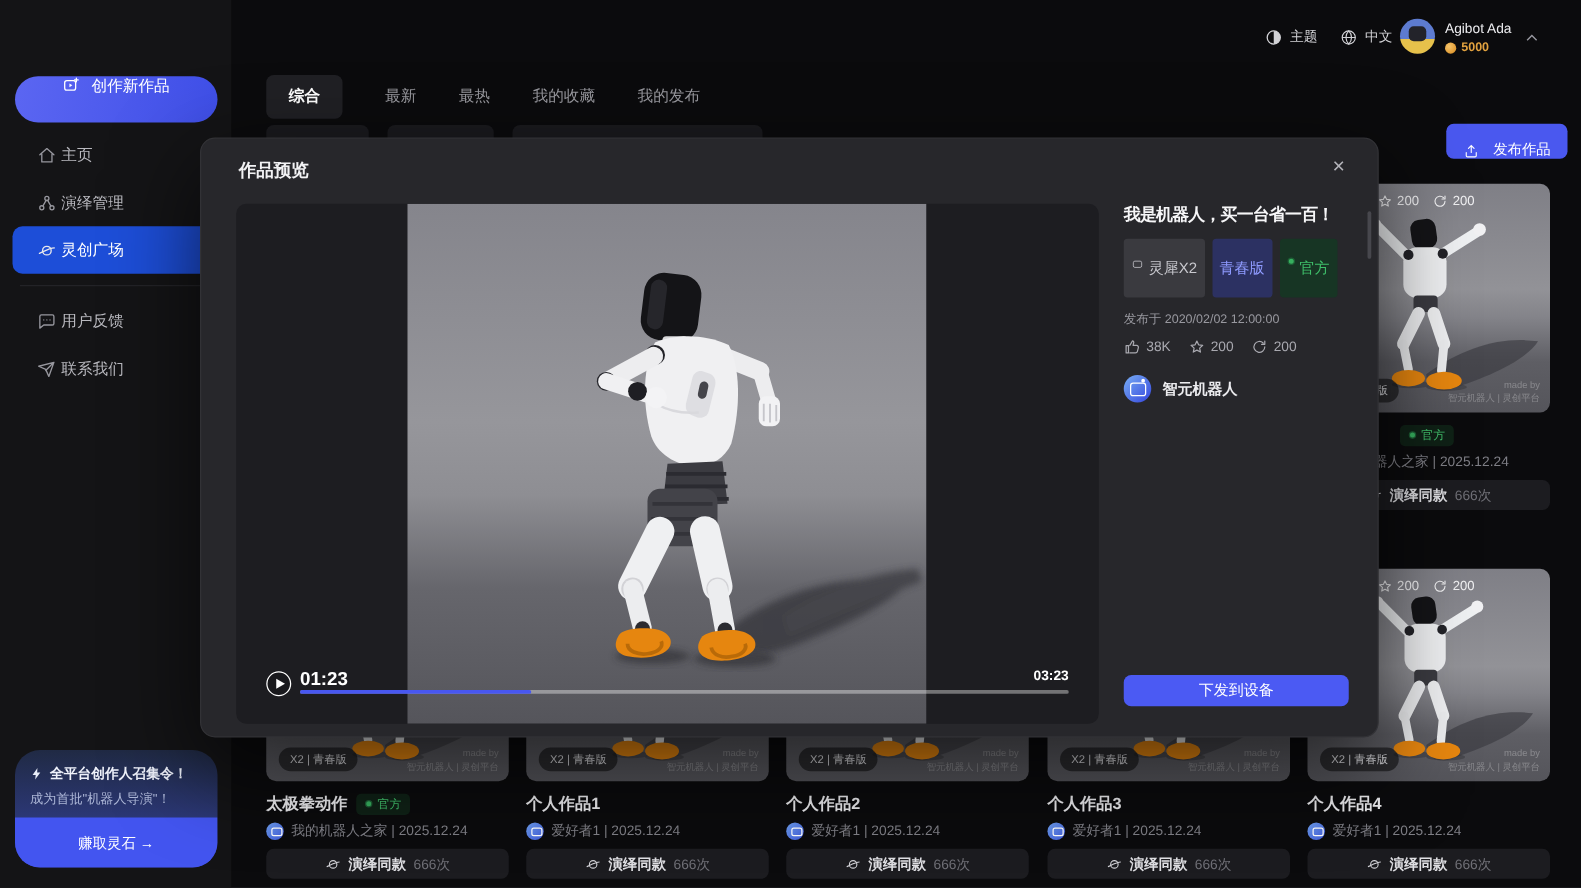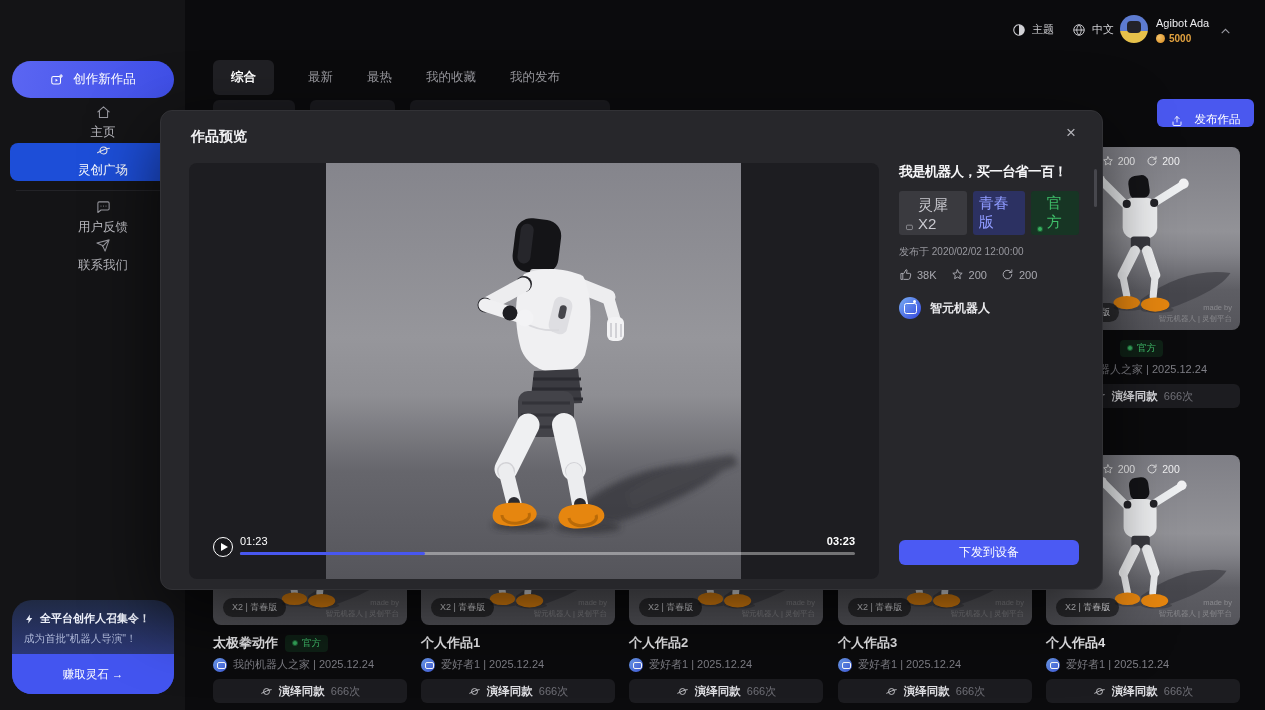--- a/index.html
+++ b/index.html
@@ -3,23 +3,23 @@
 <meta charset="utf-8">
 <style>
   * { margin:0; padding:0; box-sizing:border-box; }
   html,body { width:1265px; height:710px; overflow:hidden; }
   body { background:#0b0b0d; font-family:"Liberation Sans","DejaVu Sans",sans-serif; color:#e8e8ea; position:relative; }
 
   
   .sidebar { position:absolute; left:0; top:0; width:185px; height:710px; background:#141416; z-index:2; }
   .logo { position:absolute; left:28px; top:20px; display:flex; align-items:center; gap:7px; font-size:15px; font-weight:bold; color:#fff; letter-spacing:.3px; }
   .logo .cbox { display:inline-flex; align-items:center; justify-content:center; width:16px; height:16px; border:1.6px solid #fff; border-radius:5px; font-size:10px; font-weight:bold; margin:0 1px; }
-  .create-btn { position:absolute; left:12px; top:61px; width:162px; height:37px; border-radius:19px; background:linear-gradient(100deg,#5b66f2,#3f4fe8); display:flex; align-items:center; justify-content:center; gap:9px; font-size:12.5px; color:#fff; cursor:pointer; }
+  .create-btn { position:absolute; left:12px; top:61px; width:162px; height:37px; border-radius:19px; background:linear-gradient(100deg,#5b66f2,#3f4fe8); display:flex; align-items:flex-start; justify-content:center; gap:9px; font-size:12.5px; color:#fff; cursor:pointer; }
   .nav { position:absolute; left:10px; top:105px; width:166px; }
-  .nav-item { height:38px; display:flex; align-items:center; gap:4px; padding-left:20px; color:#b9b9bf; font-size:12.5px; border-radius:8px; cursor:pointer;flex-direction:column; }
+  .nav-item { height:38px; display:flex; align-items:center; gap:4px; padding-left:20px; color:#b9b9bf; font-size:12.5px; border-radius:8px; cursor:pointer; }
   .nav-item svg { width:15px; height:15px; stroke:#97979e; fill:none; stroke-width:1.7; stroke-linecap:round; stroke-linejoin:round; }
   .nav-item.active { background:#1d4ed8; color:#fff; }
   .nav-item.active svg { stroke:#e8e8ec; }
   .nav-divider { height:1px; background:#232327; margin:9px 6px; }
   .promo { position:absolute; left:12px; top:600px; width:162px; height:94px; border-radius:20px; background:linear-gradient(180deg,#202a44 0%,#2c3878 60%,#3b49c9 100%); overflow:hidden; }
   .promo-title { display:flex; align-items:center; gap:5px; font-size:11px; font-weight:bold; color:#eef1fa; padding:11px 0 0 12px; }
   .promo-sub { font-size:10.5px; color:#aeb8d8; padding:6px 0 0 12px; }
   .promo-btn { position:absolute; left:0; right:0; bottom:0; height:40px; background:#4355f0; display:flex; align-items:center; justify-content:center; font-size:11.5px; color:#fff; cursor:pointer; }
 
   
@@ -69,29 +69,29 @@
   .modal-title { position:absolute; left:30px; top:17px; font-size:14px; font-weight:bold; color:#f2f2f4; }
   .modal-close { position:absolute; right:26px; top:12px; font-size:17px; color:#b3b3b9; cursor:pointer; }
   .scroll-thumb { position:absolute; right:5px; top:58px; width:3px; height:38px; border-radius:2px; background:#47474d; }
 
   .player { position:absolute; left:28px; top:52px; width:690px; height:416px; background:#1d1d21; border-radius:8px; overflow:hidden; }
   .vframe { position:absolute; left:137px; top:0; width:415px; height:416px; background:linear-gradient(180deg,#85858c 0%,#96969b 42%,#8e8e93 56%,#66666c 74%,#55555b 100%); }
   .vframe svg { position:absolute; inset:0; width:100%; height:100%; }
   .controls { position:absolute; left:24px; right:24px; bottom:12px; height:32px; }
   .play-btn { position:absolute; left:0; top:2px; width:20px; height:20px; border:1.8px solid #fff; border-radius:50%; background:rgba(20,20,22,.35); cursor:pointer; }
   .play-btn::after { content:""; position:absolute; left:6.5px; top:4.5px; border-left:7px solid #fff; border-top:4.5px solid transparent; border-bottom:4.5px solid transparent; }
-  .t-cur { position:absolute; left:27px; top:0; font-size:11px; font-weight:normal; color:#fff; }
+  .t-cur { position:absolute; left:27px; top:0; font-size:15px; font-weight:bold; color:#fff; }
   .t-tot { position:absolute; right:0; top:0; font-size:11px; font-weight:bold; color:#fff;padding-left:39px; }
   .p-track { position:absolute; left:27px; right:0; top:17px; height:3px; border-radius:2px; background:rgba(255,255,255,.38); cursor:pointer; }
   .p-fill { height:100%; border-radius:2px; background:#4857f0; width:30%; }
 
   .details { position:absolute; left:738px; top:52px; width:180px; height:416px; }
   .work-title { font-size:13.5px; font-weight:bold; color:#f6f6f8; letter-spacing:-0.6px; white-space:nowrap; }
   .tag-row { display:flex; gap:6px; margin-top:10px; }
-  .tag { display:inline-flex; align-items:flex-end; gap:4px; font-size:15px; padding:3px 6px; border-radius:3px; }
+  .tag { display:inline-flex; align-items:flex-start; gap:4px; font-size:12px; padding:15px 6px; border-radius:3px; }
   .tag-model { background:#3a3a3f; color:#c9c9cf; }
   .tag-model svg { width:10px; height:10px; stroke:#c9c9cf; fill:none; stroke-width:1.5; }
   .tag-edition { background:#2c3162; color:#8f9bff; }
   .tag-official { background:#173524; color:#3fbf6a; }
   .tag-official i { width:6px; height:6px; border-radius:50%; background:#37b05f; border:1.5px solid #1d5c34; }
   .pub-date { margin-top:10px; font-size:10px; color:#98989f; }
   .stat-row { display:flex; gap:14px; margin-top:9px; font-size:11px; color:#a9a9b0; }
   .stat-row span { display:flex; align-items:center; gap:5px; }
   .stat-row svg { width:13px; height:13px; stroke:#a9a9b0; fill:none; stroke-width:1.8; stroke-linecap:round; stroke-linejoin:round; }
   .author-row { display:flex; align-items:center; gap:9px; margin-top:16px; }
@@ -114,20 +114,29 @@
         <path d="M19 2.5v5M16.5 5h5" stroke="#fff" stroke-width="1.8" stroke-linecap="round" fill="none"></path>
       </svg>
     <span>创作新作品</span>
   </div>
   <nav class="nav">
     <div class="nav-item">
       <svg viewBox="0 0 24 24">
           <path d="M3 11l9-8 9 8M5.5 9.5V20h13V9.5"></path>
         </svg>
       <span>主页</span>
+    </div>
+    <div class="nav-item">
+      <svg viewBox="0 0 24 24">
+          <circle cx="12" cy="6" r="2.6"></circle>
+          <circle cx="5.5" cy="18" r="2.6"></circle>
+          <circle cx="18.5" cy="18" r="2.6"></circle>
+          <path d="M11 8.5l-4 7M13 8.5l4 7"></path>
+        </svg>
+      <span>演绎管理</span>
     </div>
     <div class="nav-item active">
       <svg viewBox="0 0 24 24">
           <circle cx="12" cy="12" r="5.5"></circle>
           <path d="M2.5 15.5C7 13.5 16 8.5 21.5 8.5"></path>
         </svg>
       <span>灵创广场</span>
     </div>
     <div class="nav-divider"></div>
     <div class="nav-item">

